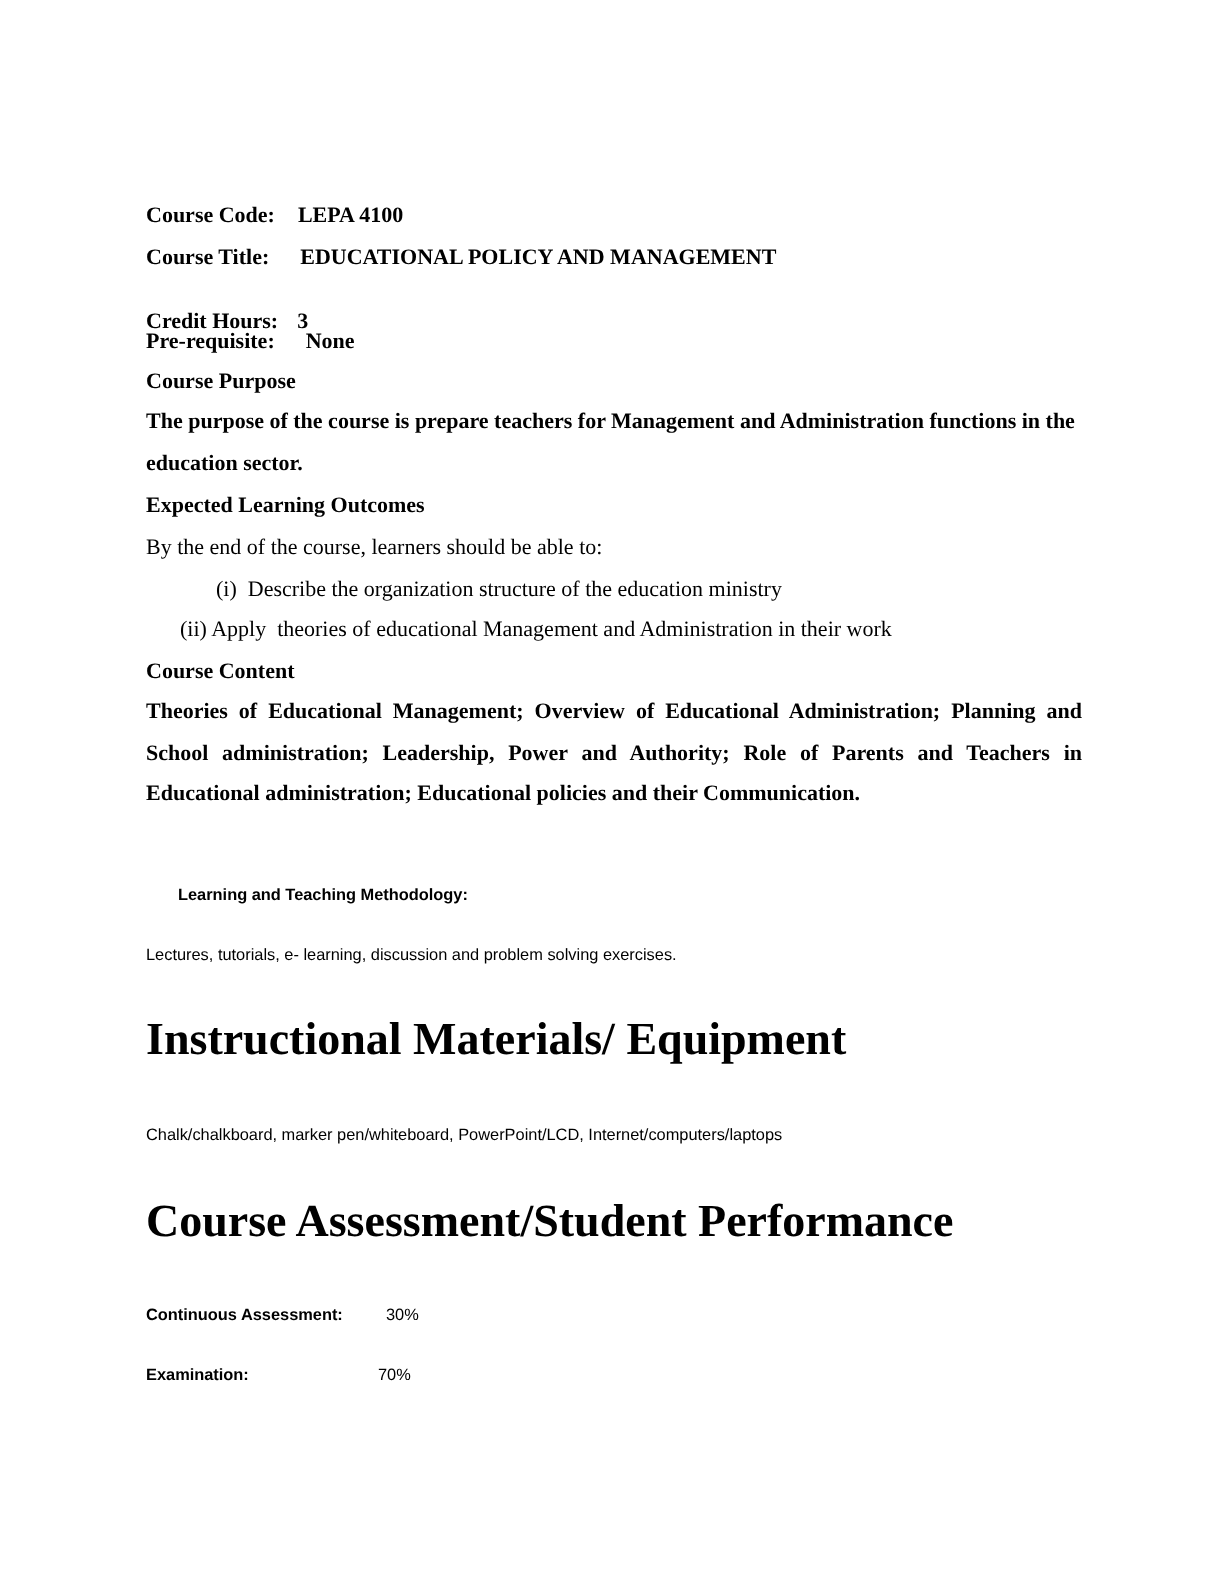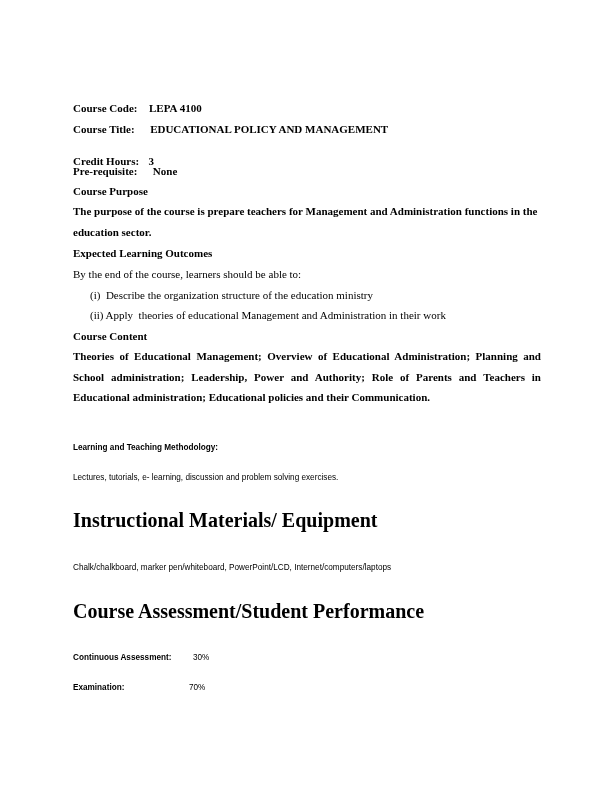--- a/index.html
+++ b/index.html
@@ -2,21 +2,21 @@
 <html><head>
 <meta charset="utf-8">
 <style>
   html, body { margin: 0; padding: 0; background: #ffffff; }
   body { width: 612px; height: 792px; position: relative; overflow: hidden; color: #000; }
   .page { position: absolute; left: 0; top: 0; width: 612px; height: 604px; background: #fff; }
   .serif { font-family: "Liberation Serif", "DejaVu Serif", serif; }
   .line { position: absolute; left: 73px; white-space: nowrap; font-size: 11px; line-height: 14px; }
   .b { font-weight: bold; }
   .justify { position: absolute; left: 73px; width: 468px; font-size: 11px; line-height: 20.6px; text-align: justify; text-align-last: left; font-weight: bold; }
-  .big-h { position: absolute; left: 73px; font-family: "Liberation Serif", "DejaVu Serif", serif; font-weight: bold; font-size: 20px; line-height: 28px; white-space: nowrap; }
+  .big-h { position: absolute; left: 73px; font-family: "Liberation Serif", "DejaVu Serif", serif; font-weight: bold; font-size: 23px; line-height: 28px; white-space: nowrap; }
   .small-sans { position: absolute; left: 73px; font-family: "Liberation Sans", "DejaVu Sans", sans-serif; font-size: 8.2px; line-height: 10px; white-space: nowrap; }
 </style>
 </head>
 <body>
 
 <div class="page">
 
   <div class="line serif b" style="top:101px;">
     <span>Course Code:</span>
     <span style="display:inline-block;width:6px;"></span>
@@ -36,27 +36,27 @@
     <span>Pre-requisite:</span>
     <span style="display:inline-block;width:10px;"></span>
     <span>None</span>
   </div>
 
   <div class="line serif b" style="top:184px;">Course Purpose</div>
   <div class="justify serif" style="top:201px; text-align:left;">The purpose of the course is prepare teachers for Management and Administration functions in the education sector.</div>
 
   <div class="line serif b" style="top:246px;">Expected Learning Outcomes</div>
   <div class="line serif" style="top:267px;">By the end of the course, learners should be able to:</div>
-  <div class="line serif" style="top:288px; left:90px; white-space:pre;">(i)  Describe the organization structure of the education ministry</div>
+  <div class="line serif" style="top:288px; left:108px; white-space:pre;">(i)  Describe the organization structure of the education ministry</div>
   <div class="line serif" style="top:308px; left:90px; white-space:pre;">(ii) Apply  theories of educational Management and Administration in their work</div>
 
   <div class="line serif b" style="top:329px;">Course Content</div>
   <div class="justify serif" style="top:346px;">Theories of Educational Management; Overview of Educational Administration; Planning and School administration; Leadership, Power and Authority; Role of Parents and Teachers in Educational administration; Educational policies and their Communication.</div>
 
-  <div class="small-sans b" style="top:443px;">Learning and Teaching Methodology:</div>
+  <div class="small-sans b" style="top:443px;margin-left:16px;">Learning and Teaching Methodology:</div>
   <div class="small-sans" style="top:473px;">Lectures, tutorials, e- learning, discussion and problem solving exercises.</div>
 
   <div class="big-h" style="top:506px;">Instructional Materials/ Equipment</div>
   <div class="small-sans" style="top:563px;">Chalk/chalkboard, marker pen/whiteboard, PowerPoint/LCD, Internet/computers/laptops</div>
 
   <div class="big-h" style="top:597px;">Course Assessment/Student Performance</div>
   <div class="small-sans b" style="top:653px;">Continuous Assessment:</div>
   <div class="small-sans" style="top:653px; left:193px;">30%</div>
   <div class="small-sans b" style="top:683px;">Examination:</div>
   <div class="small-sans" style="top:683px; left:189px;">70%</div>

